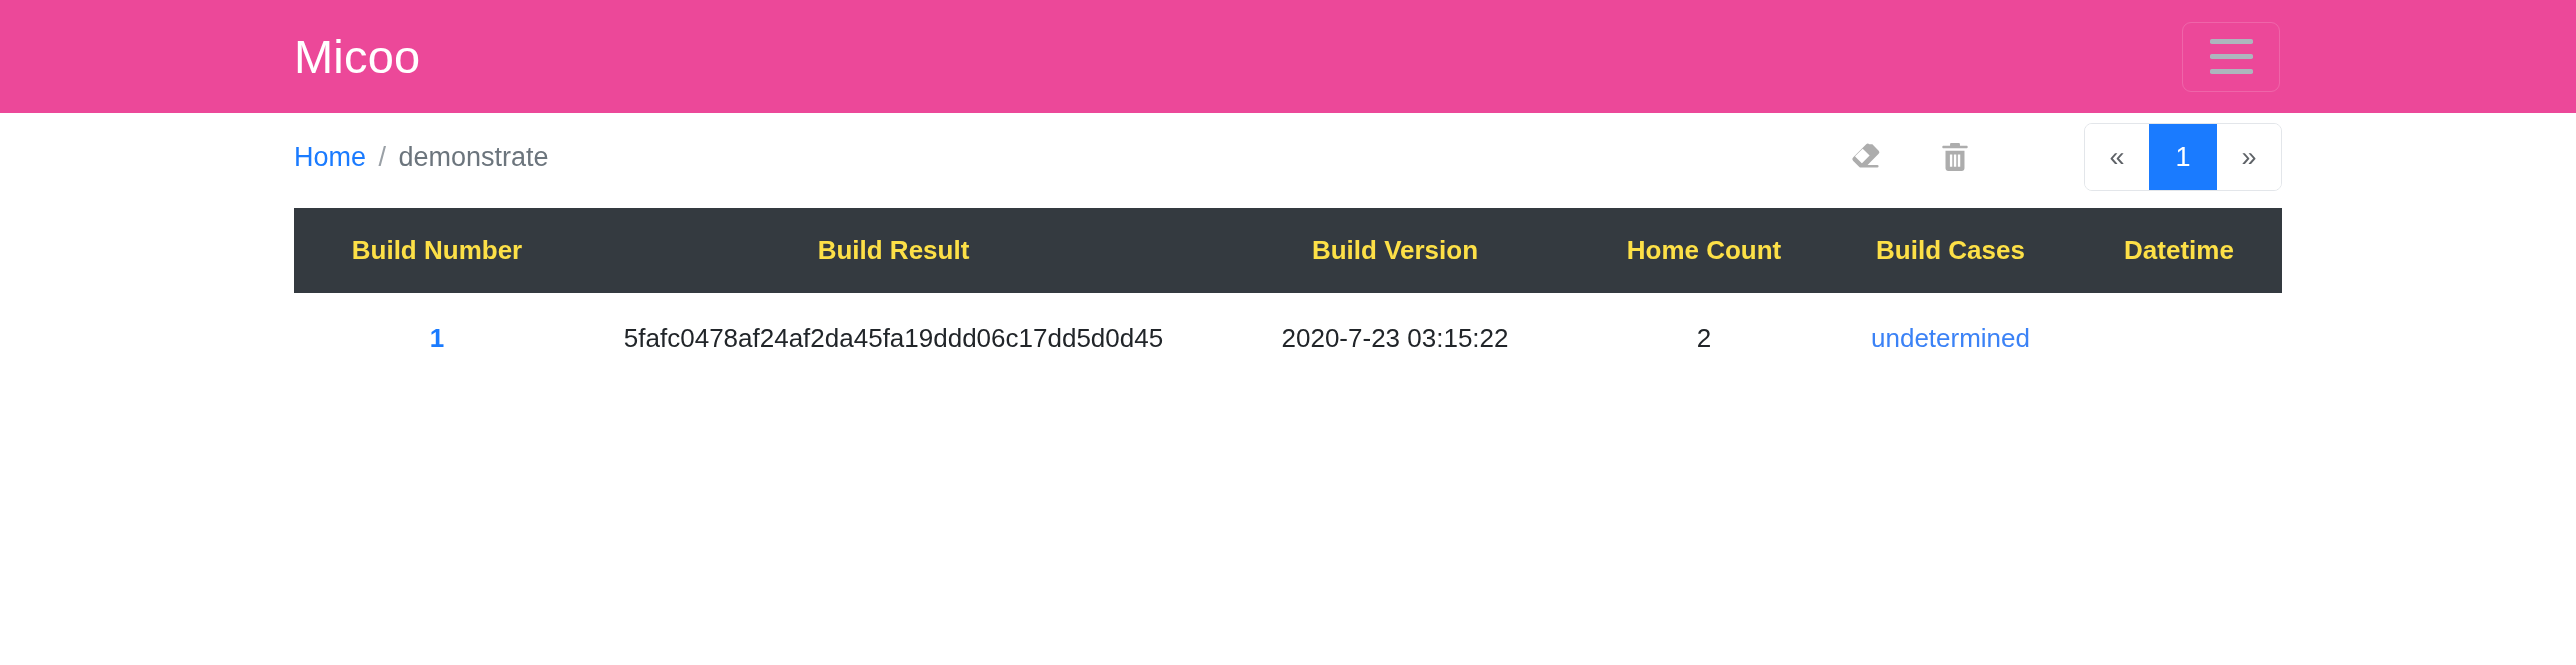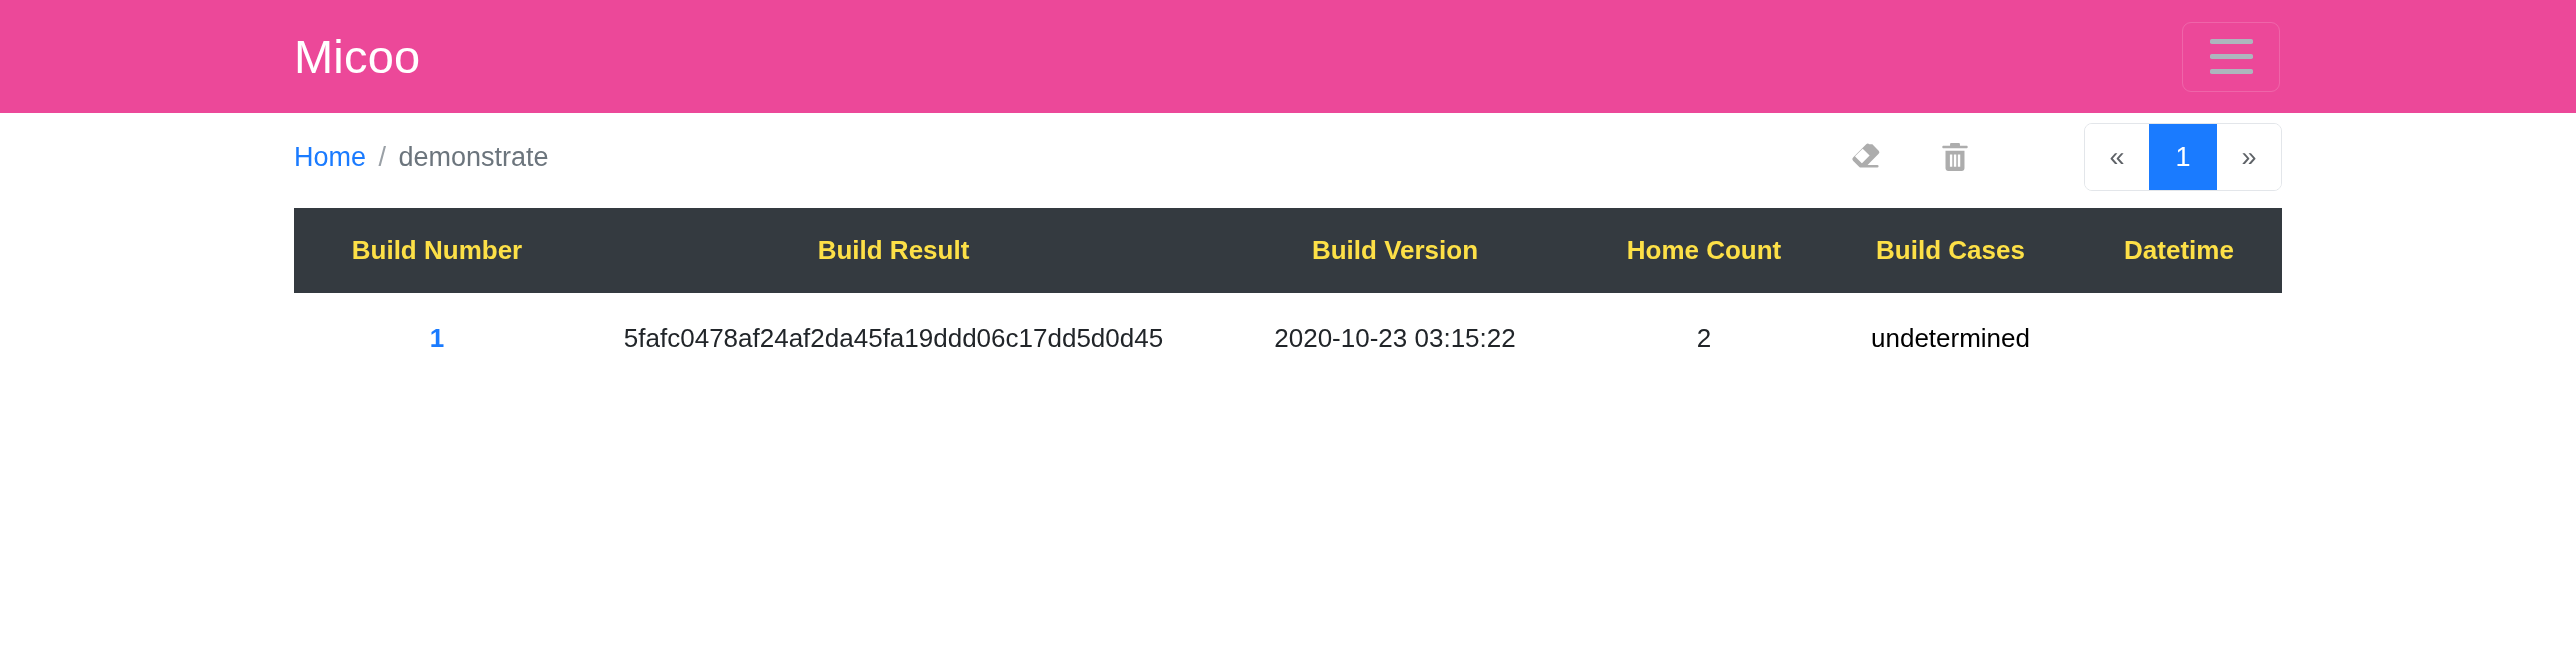--- a/index.html
+++ b/index.html
@@ -162,21 +162,21 @@
     text-align: center;
     border-bottom: 0.9px solid #ffffff;
     white-space: nowrap;
   }
   td .build-link {
     color: #1a7bff;
     font-weight: 700;
     text-decoration: none;
     cursor: pointer;
   }
-  td .result-undetermined { color: #000000; }
+  td .result-undetermined { color: #3b82f6; }
 </style>
 </head>
 <body>
 
 <div class="navbar">
   <span class="brand">Micoo</span>
   <button class="navbar-toggler">
     <span class="bar"></span>
     <span class="bar"></span>
     <span class="bar"></span>
@@ -234,21 +234,21 @@
           <th class="col-result">Build Cases</th>
           <th class="col-base">Datetime</th>
         </tr>
       </thead>
       <tbody>
         <tr>
           <td>
             <a class="build-link">1</a>
           </td>
           <td>5fafc0478af24af2da45fa19ddd06c17dd5d0d45</td>
-          <td>2020-10-23 03:15:22</td>
+          <td>2020-7-23 03:15:22</td>
           <td>2</td>
           <td>
             <span class="result-undetermined">undetermined</span>
           </td>
           <td></td>
         </tr>
       </tbody>
     </table>
   </div>
 

